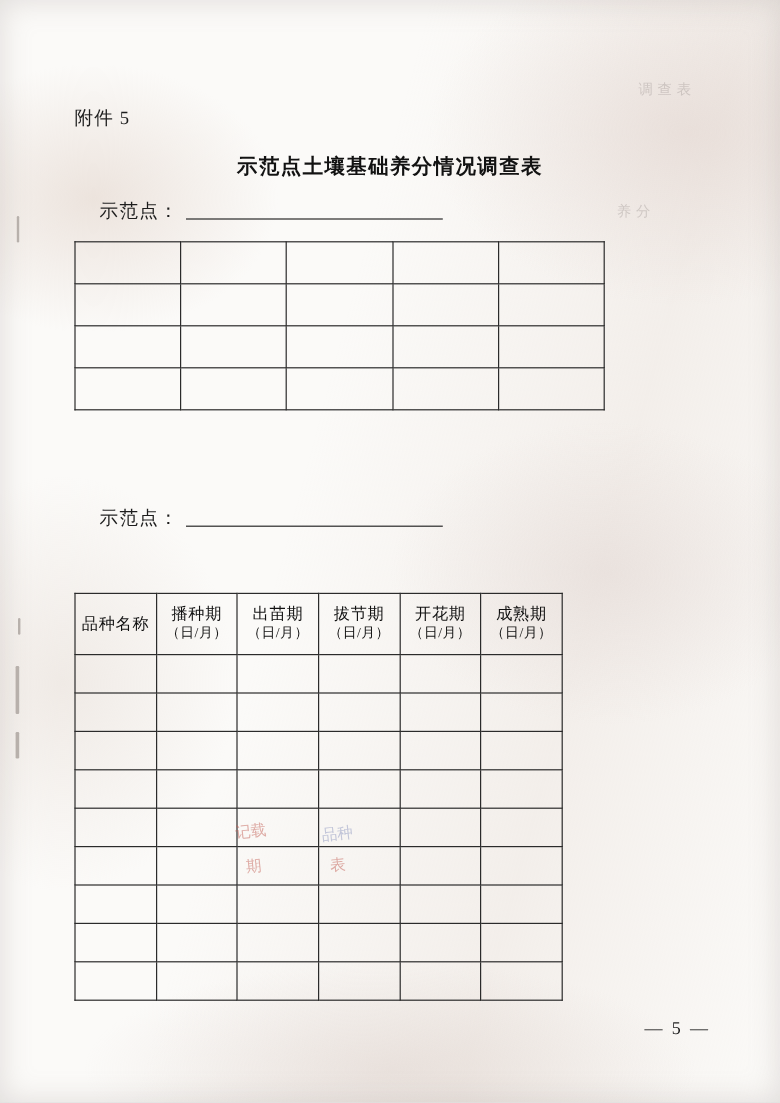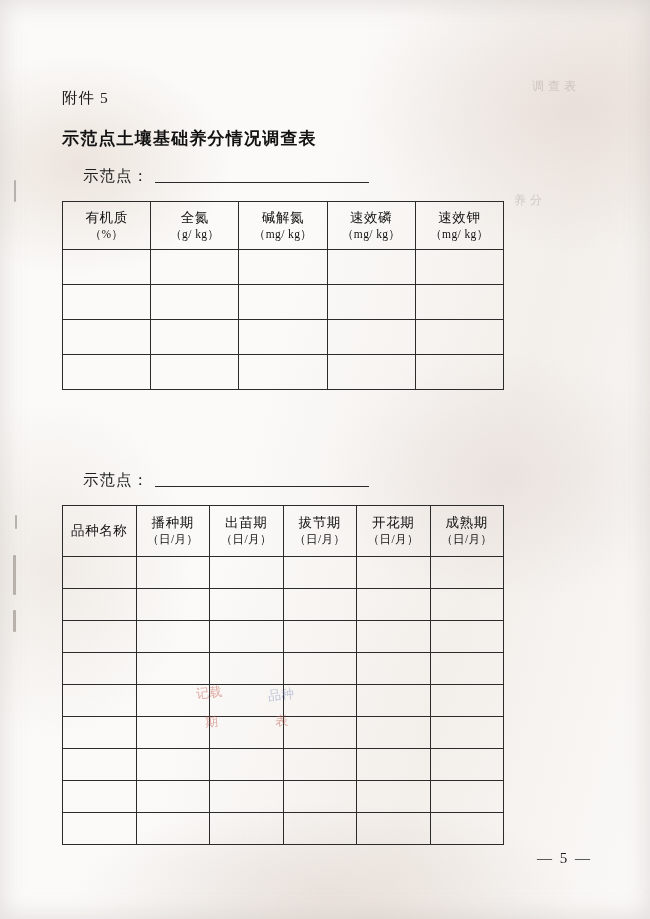--- a/index.html
+++ b/index.html
@@ -66,20 +66,21 @@
     z-index: 2;
   }
 
   .attach-label {
     font-size: 15.5px;
     letter-spacing: 1px;
     color: #1d1d1d;
     margin: 0;
   }
   .doc-title {
+    text-align: center;
     font-size: 17px;
     font-weight: bold;
     letter-spacing: 1.2px;
     color: #121212;
     margin: 0;
   }
   .site-line {
     display: flex;
     align-items: flex-end;
     font-size: 15.5px;
@@ -116,21 +117,21 @@
   table.grid td .l2 {
     display: block;
     font-size: 11.5px;
     letter-spacing: 0.4px;
     line-height: 1.35;
   }
   .head-cell { height: 44px; }
   .t1 { width: 442px; }
   .t1 td { height: 34px; }
   .t1 .head-cell { height: 47px; }
-  .t2 { width: 442px; }
+  .t2 { width: 407px; margin-top: 37px; }
   .t2 td { height: 31px; }
   .t2 .head-cell { height: 50px; }
 
   .spacer-a { height: 88px; }
   .spacer-b { height: 18px; }
   .spacer-c { height: 16px; }
   .spacer-d { height: 46px; }
   .spacer-e { height: 18px; }
   .spacer-f { height: 14px; }
 
@@ -160,22 +161,22 @@
   .ink-4 { left: 275px; top: 712px; }
 
   .ghost {
     position: absolute;
     pointer-events: none;
     color: rgba(150,140,138,0.35);
     font-size: 12px;
     letter-spacing: 4px;
     z-index: 1;
   }
-  .ghost-1 { right: 70px; top: 78px; }
-  .ghost-2 { right: 104px; top: 192px; }
+  .ghost-1 { right: 70px; top: 66px; }
+  .ghost-2 { right: 104px; top: 168px; }
 </style>
 </head>
 <body>
 
 <div class="page">
 
   <div class="scan-tint"></div>
 
   <div class="left-marks">
     <i class="m1"></i>
@@ -202,42 +203,20 @@
     <div class="site-line">
       <span>示范点：</span>
       <span class="rule"></span>
     </div>
 
     <div class="spacer-f"></div>
 
     <table class="grid t1">
       <tbody>
         <tr>
-          <td class="head-cell">
-            <span class="l1">有机质</span>
-            <span class="l2">（%）</span>
-          </td>
-          <td class="head-cell">
-            <span class="l1">全氮</span>
-            <span class="l2">（g/ kg）</span>
-          </td>
-          <td class="head-cell">
-            <span class="l1">碱解氮</span>
-            <span class="l2">（mg/ kg）</span>
-          </td>
-          <td class="head-cell">
-            <span class="l1">速效磷</span>
-            <span class="l2">（mg/ kg）</span>
-          </td>
-          <td class="head-cell">
-            <span class="l1">速效钾</span>
-            <span class="l2">（mg/ kg）</span>
-          </td>
-        </tr>
-        <tr>
           <td></td>
           <td></td>
           <td></td>
           <td></td>
           <td></td>
         </tr>
         <tr>
           <td></td>
           <td></td>
           <td></td>

